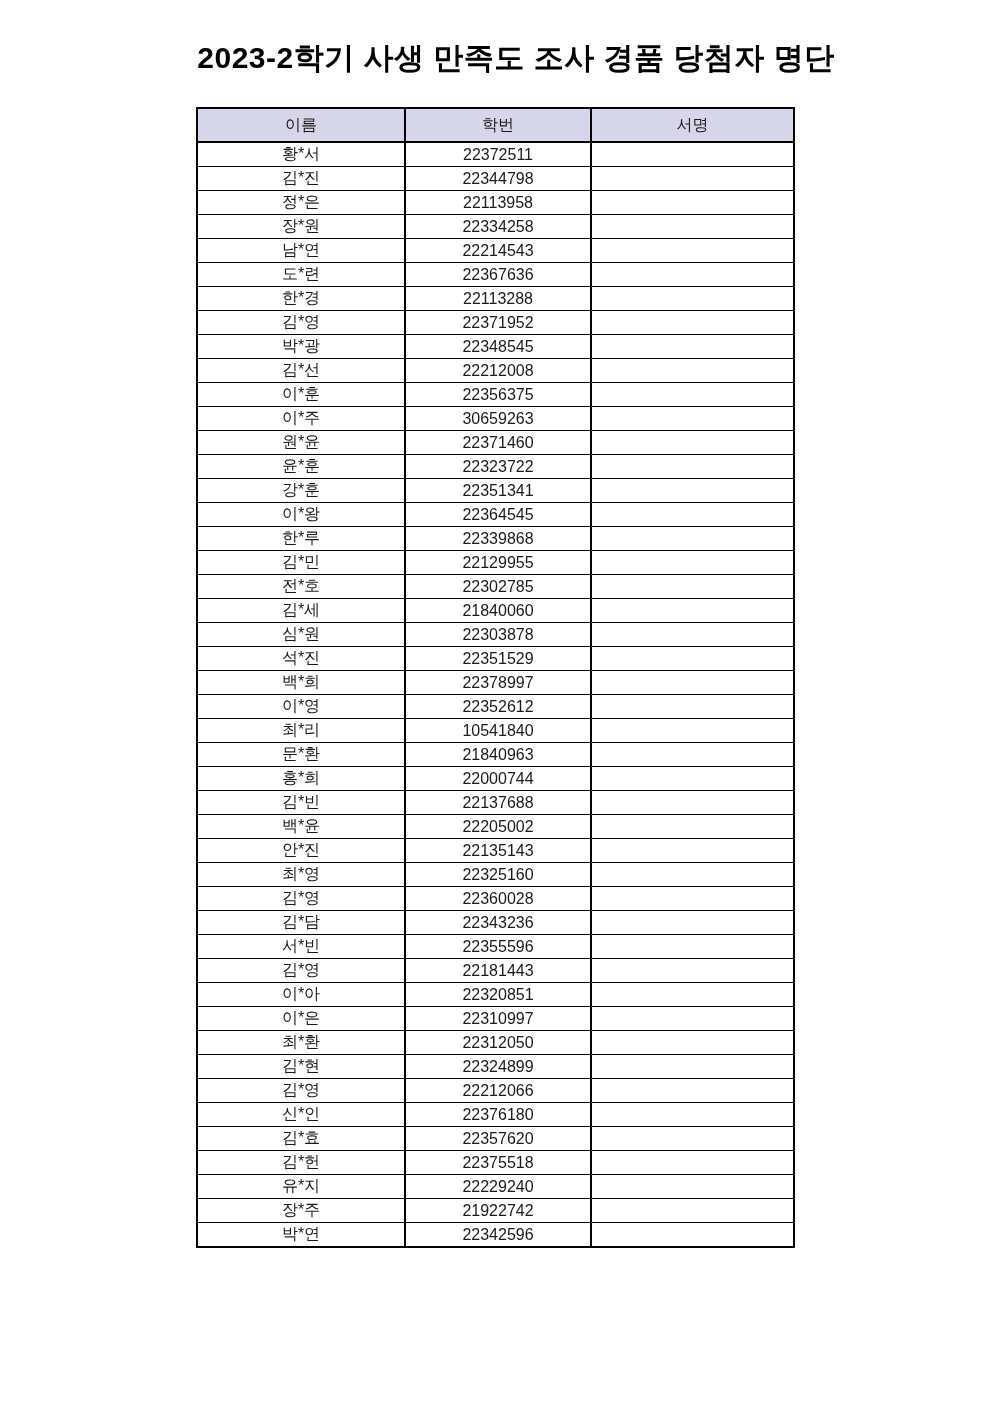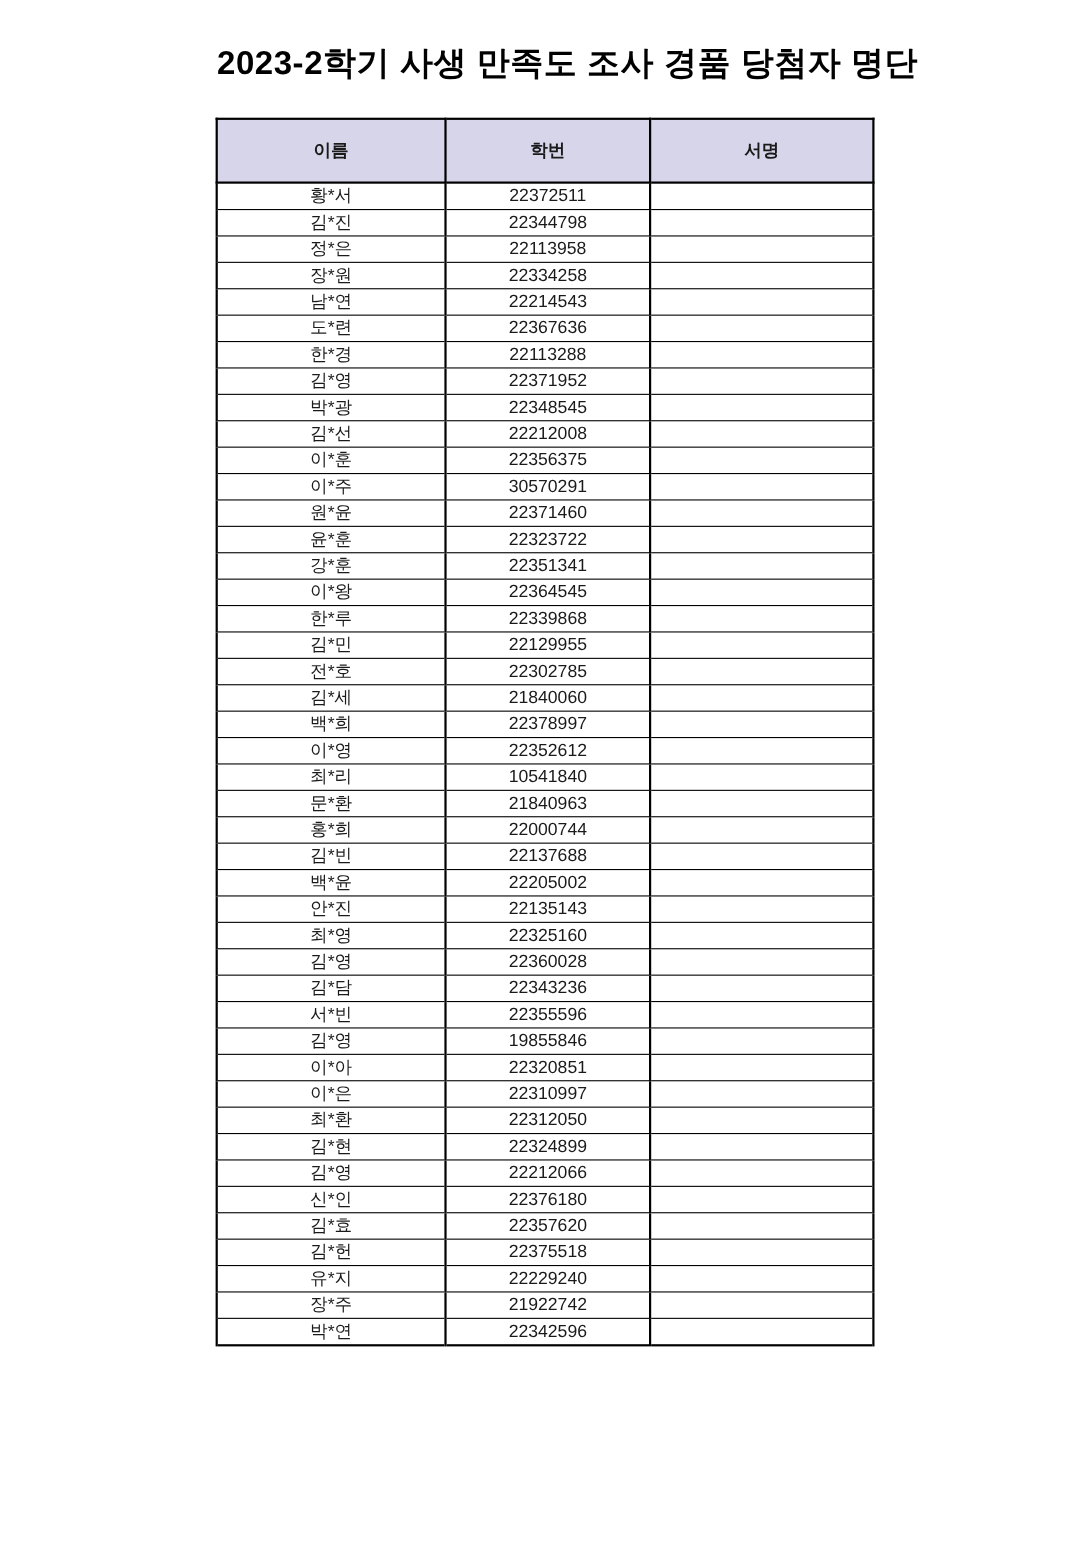--- a/index.html
+++ b/index.html
@@ -36,23 +36,23 @@
     table-layout: fixed;
     border: 2px solid #000000;
   }
   table.winners-table th {
     background: var(--header-bg, #d7d5e9);
     border-left: 2px solid #000000;
     border-right: 2px solid #000000;
     border-top: 2px solid #000000;
     border-bottom: 2px solid #000000;
     height: 24px;
-    padding: 16px;
+    padding: 4px;
     font-size: 16px;
-    font-weight: 700;
+    font-weight: 400;
     text-align: center;
     vertical-align: middle;
     color: #1a1a1a;
   }
   table.winners-table td {
     border-left: 2px solid #000000;
     border-right: 2px solid #000000;
     border-top: 1px solid #000000;
     border-bottom: 1px solid #000000;
     height: 23px;
@@ -135,21 +135,21 @@
           <td>22212008</td>
           <td></td>
         </tr>
         <tr>
           <td>이*훈</td>
           <td>22356375</td>
           <td></td>
         </tr>
         <tr>
           <td>이*주</td>
-          <td>30570291</td>
+          <td>30659263</td>
           <td></td>
         </tr>
         <tr>
           <td>원*윤</td>
           <td>22371460</td>
           <td></td>
         </tr>
         <tr>
           <td>윤*훈</td>
           <td>22323722</td>
@@ -179,20 +179,30 @@
           <td>전*호</td>
           <td>22302785</td>
           <td></td>
         </tr>
         <tr>
           <td>김*세</td>
           <td>21840060</td>
           <td></td>
         </tr>
         <tr>
+          <td>심*원</td>
+          <td>22303878</td>
+          <td></td>
+        </tr>
+        <tr>
+          <td>석*진</td>
+          <td>22351529</td>
+          <td></td>
+        </tr>
+        <tr>
           <td>백*희</td>
           <td>22378997</td>
           <td></td>
         </tr>
         <tr>
           <td>이*영</td>
           <td>22352612</td>
           <td></td>
         </tr>
         <tr>
@@ -240,21 +250,21 @@
           <td>22343236</td>
           <td></td>
         </tr>
         <tr>
           <td>서*빈</td>
           <td>22355596</td>
           <td></td>
         </tr>
         <tr>
           <td>김*영</td>
-          <td>19855846</td>
+          <td>22181443</td>
           <td></td>
         </tr>
         <tr>
           <td>이*아</td>
           <td>22320851</td>
           <td></td>
         </tr>
         <tr>
           <td>이*은</td>
           <td>22310997</td>

